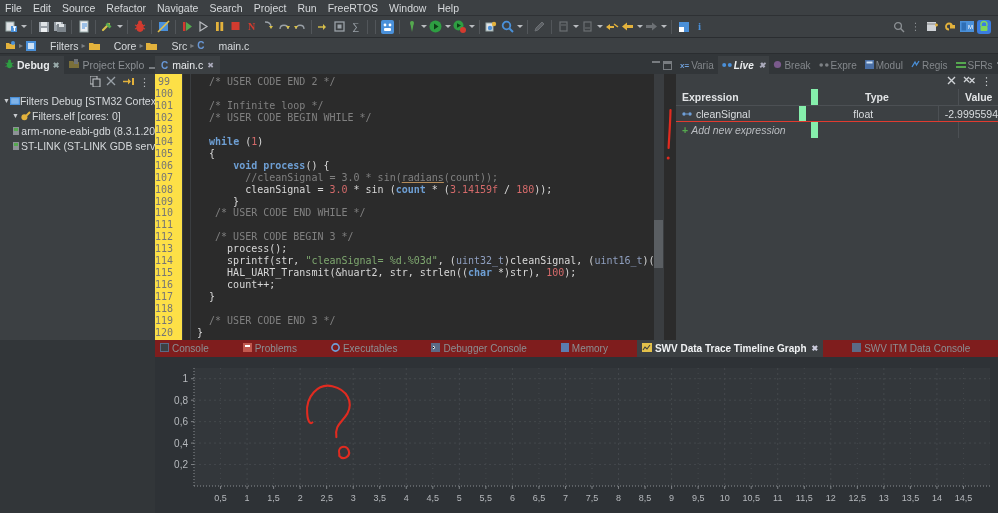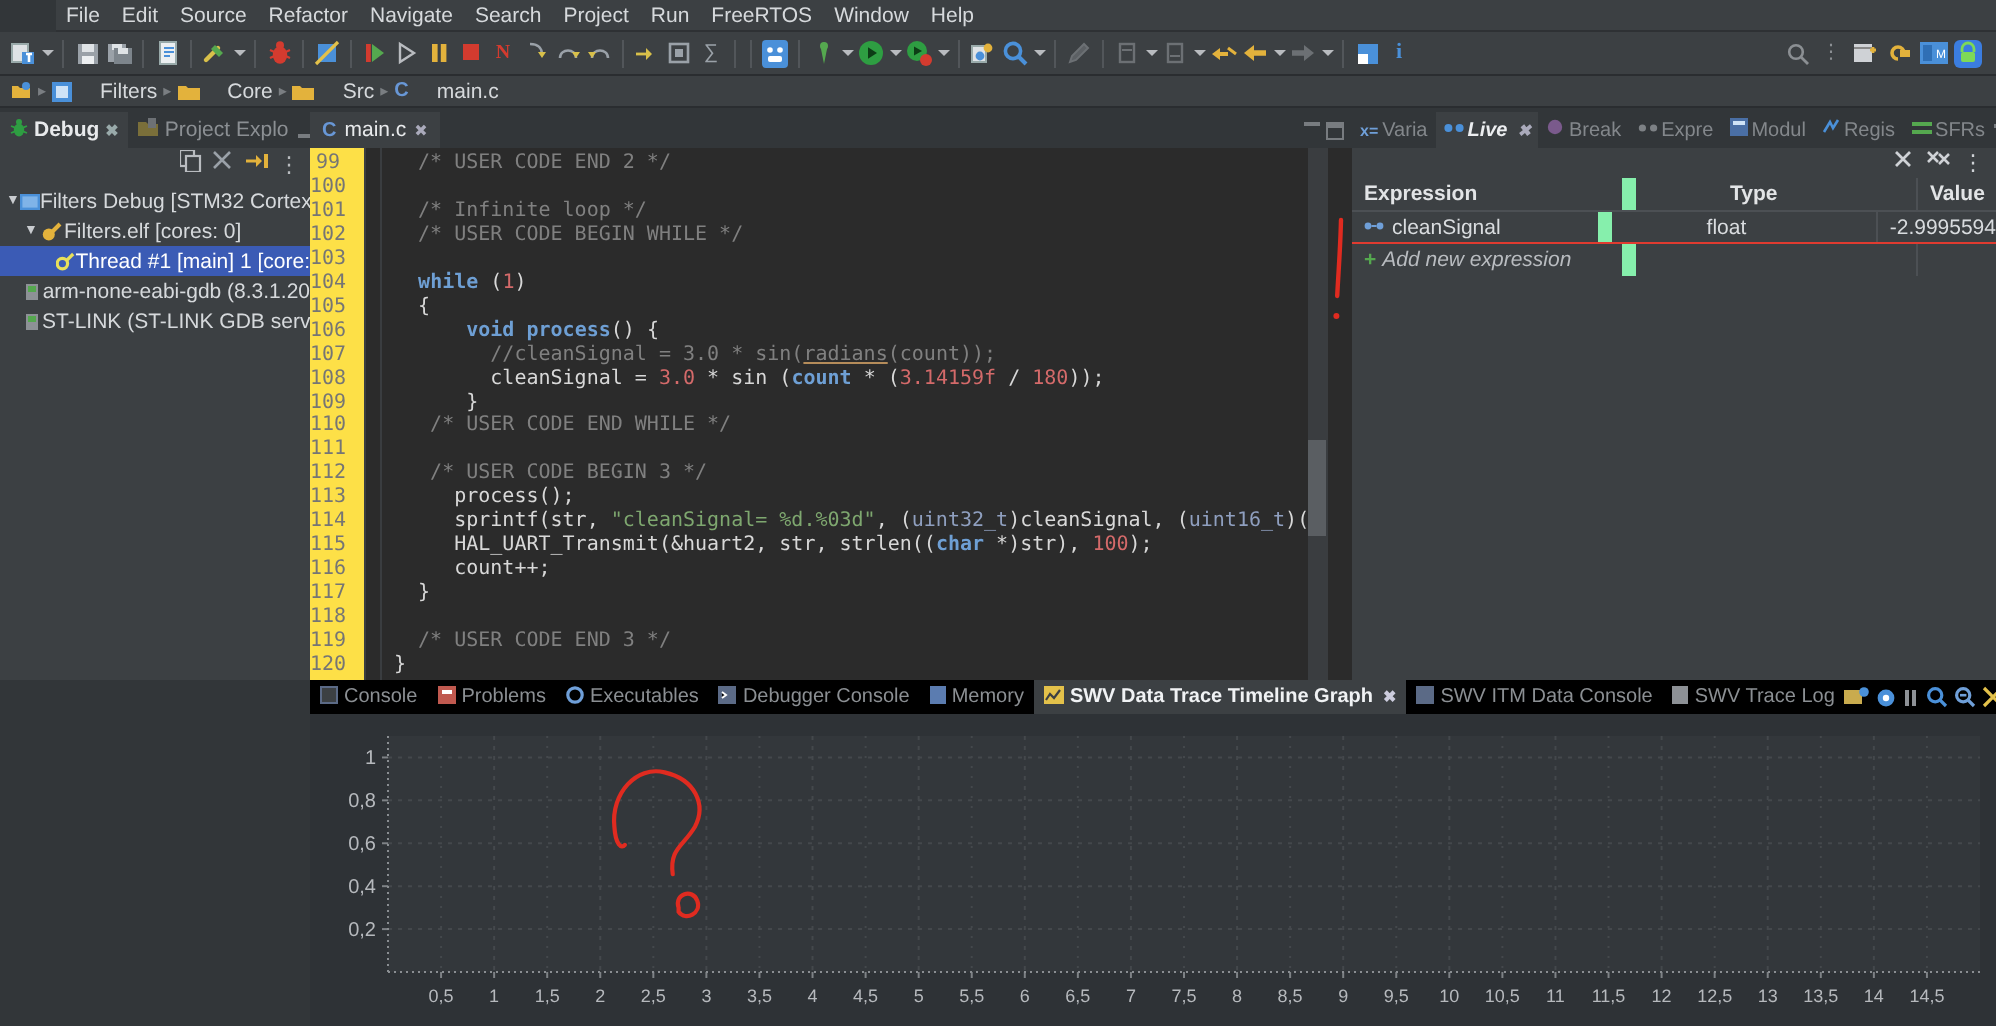--- a/index.html
+++ b/index.html
@@ -9,21 +9,21 @@
     font-family: "Liberation Sans", sans-serif;
     font-size: 11px;
     color: #cfd2d6;
     overflow: hidden;
   }
   #app { position: relative; width: 998px; height: 513px; background: #323639; }
 
   
   .menubar {
     height: 16px; background: #3c4043; display: flex; align-items: center;
-    padding-left: 5px; gap: 11px; border-bottom: 1px solid #2e3134; margin-left: 28px;
+    padding-left: 5px; gap: 11px; border-bottom: 1px solid #2e3134;
   }
   .menubar .mi { font-size: 10.5px; color: #d6d9dc; cursor: default; white-space: nowrap; }
 
   
   .toolbar {
     height: 22px; background: #3c4043; display: flex; align-items: center;
     padding: 0 4px; gap: 1px; border-bottom: 1px solid #2a2d30; position: relative;
   }
   .tb { width: 15px; height: 16px; display: flex; align-items: center; justify-content: center;
         font-size: 10px; line-height: 1; position: relative; }
@@ -105,21 +105,21 @@
   .exp-head div, .exp-row div { padding-left: 6px; }
   .cw1 { width: 142px; border-right: 7px solid #86efac; height: 100%; display:flex; align-items:center;}
   .cw2 { width: 100px; border-right: 1px solid #4c5054; height: 100%; display:flex; align-items:center;margin-left:41px;}
   .cw3 { flex: 1; height: 100%; display:flex; align-items:center;}
   .exp-row { display: flex; height: 16px; align-items: center; font-size: 10.5px; color: #d9dcdf; }
   .exp-row.underlined { border-bottom: 1.6px solid #e03b30; }
   .exp-add { color: #b9bcc0; font-style: italic; }
 
   
   .bottom { position: absolute; left: 155px; right: 0; bottom: 0; height: 173px; background: #2b2f33; }
-  .bt-tabs { height: 17px; background: #000000; display: flex; align-items: flex-end; }
+  .bt-tabs { height: 17px; background: #7f1d1d; display: flex; align-items: flex-start; gap: 24px; }
   .bt-tab { height: 17px; display: flex; align-items: center; gap: 3px; padding: 0 5px;
             font-size: 10px; color: #8b8f93; white-space: nowrap; }
   .bt-tab.active { color: #f0f2f4; background: #3c4043; font-weight: bold; }
   .bt-ctl { margin-left: auto; display: flex; align-items: center; gap: 3px; padding-right: 4px; }
   .graph { position: absolute; top: 17px; left: 0; right: 0; bottom: 0; background: #2e3236;
            padding: 3px 2px 2px 2px; }
   .plot { position: relative; width: 100%; height: 100%; }
   .plot svg { display: block; }
 </style>
 </head>
@@ -493,30 +493,20 @@
         </div>
         <div class="trow" style="padding-left:11px">
           <span class="twist">▼</span>
           <span class="ticon">
             <svg width="10" height="10" viewBox="0 0 10 10">
                 <circle cx="3.4" cy="6.3" r="3" fill="#e3b23c"></circle>
                 <path d="M5 5L9 1" stroke="#e3b23c" stroke-width="2"></path>
               </svg>
           </span>
           <span>Filters.elf [cores: 0]</span>
-        </div>
-        <div class="trow sel" style="padding-left:22px">
-          <span class="twist"></span>
-          <span class="ticon">
-            <svg width="10" height="10" viewBox="0 0 10 10">
-                <circle cx="3.2" cy="5.8" r="2.6" fill="none" stroke="#e8e05a" stroke-width="1.6"></circle>
-                <path d="M5 4.5L8.6 1" stroke="#e8e05a" stroke-width="1.6"></path>
-              </svg>
-          </span>
-          <span>Thread #1 [main] 1 [core:</span>
         </div>
         <div class="trow" style="padding-left:11px">
           <span class="twist"></span>
           <span class="ticon">
             <svg width="10" height="10" viewBox="0 0 10 10">
                 <rect x="2" y="1" width="6" height="8" fill="#8d9196"></rect>
                 <rect x="3" y="2" width="4" height="3" fill="#55a84f"></rect>
               </svg>
           </span>
           <span>arm-none-eabi-gdb (8.3.1.20</span>

